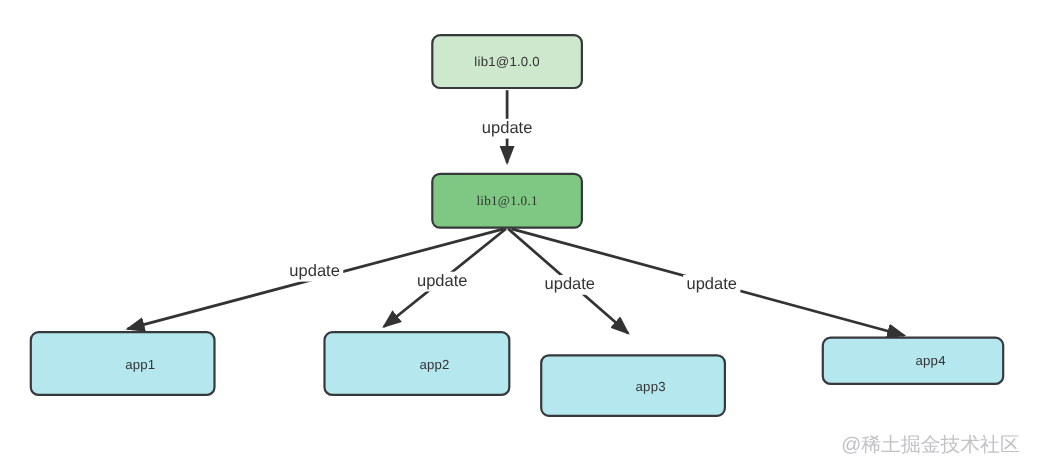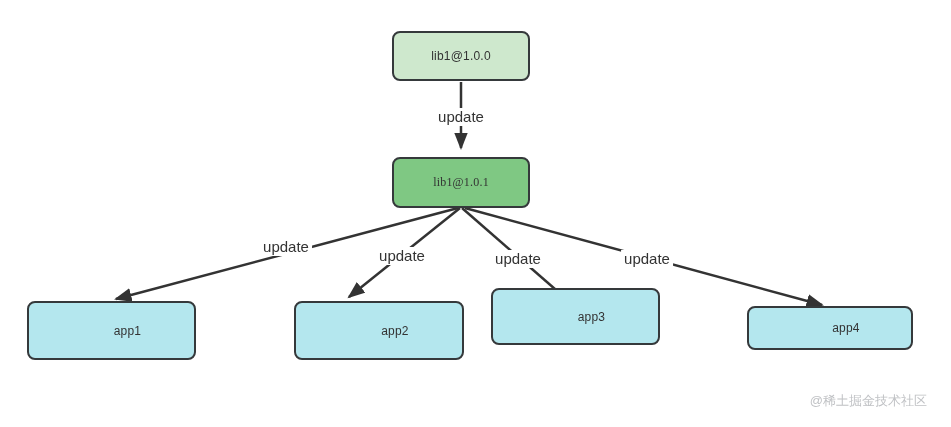--- a/index.html
+++ b/index.html
@@ -39,21 +39,21 @@
     font-size: 15px;
     padding: 0 3px;
     white-space: nowrap;
     line-height: 1.2;
   }
   .watermark {
     position: absolute;
     right: 24px;
     top: 392px;
     color: #c0c2c5;
-    font-size: 13px;
+    font-size: 18px;
     white-space: nowrap;
   }
 </style>
 </head>
 <body>
 
 <div class="canvas">
 
   <svg class="edges-layer" width="951" height="427" viewBox="0 0 951 427" xmlns="http://www.w3.org/2000/svg">
     <defs>
@@ -77,21 +77,21 @@
   </div>
 
   <div class="node node--cyan" style="left:27px; top:301px; width:169px; height:59px;">
     <span>app1</span>
   </div>
 
   <div class="node node--cyan" style="left:258px; top:301px; width:170px; height:59px;margin-left:36px;">
     <span>app2</span>
   </div>
 
-  <div class="node node--cyan" style="left:491px; top:288px; width:169px; height:57px;">
+  <div class="node node--cyan" style="left:491px; top:322px; width:169px; height:57px;">
     <span>app3</span>
   </div>
 
   <div class="node node--cyan" style="left:747px; top:306px; width:166px; height:44px;">
     <span>app4</span>
   </div>
 
   <span class="edge-label" style="left:461px; top:117px;">update</span>
   <span class="edge-label" style="left:286px; top:247px;">update</span>
   <span class="edge-label" style="left:402px; top:256px;">update</span>

